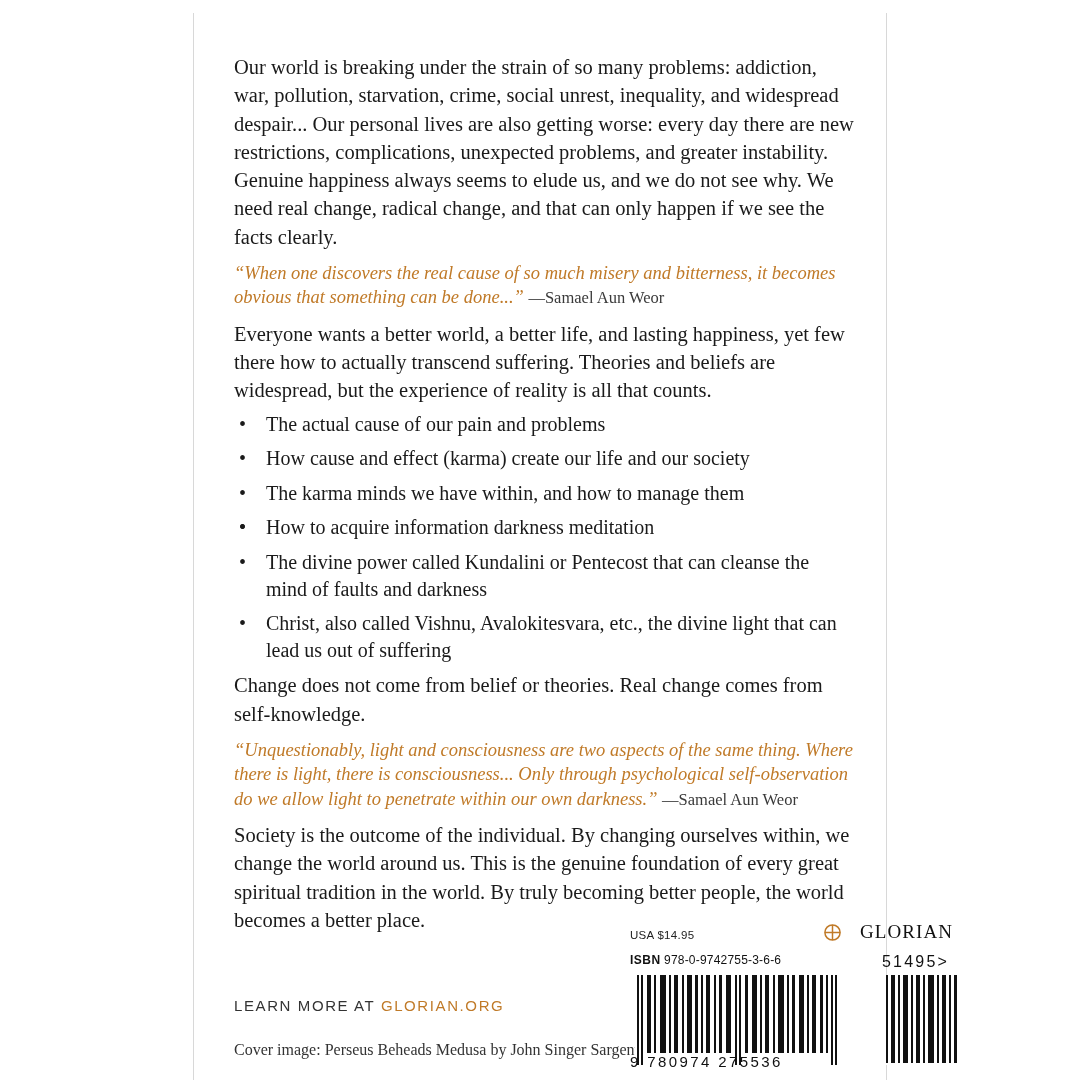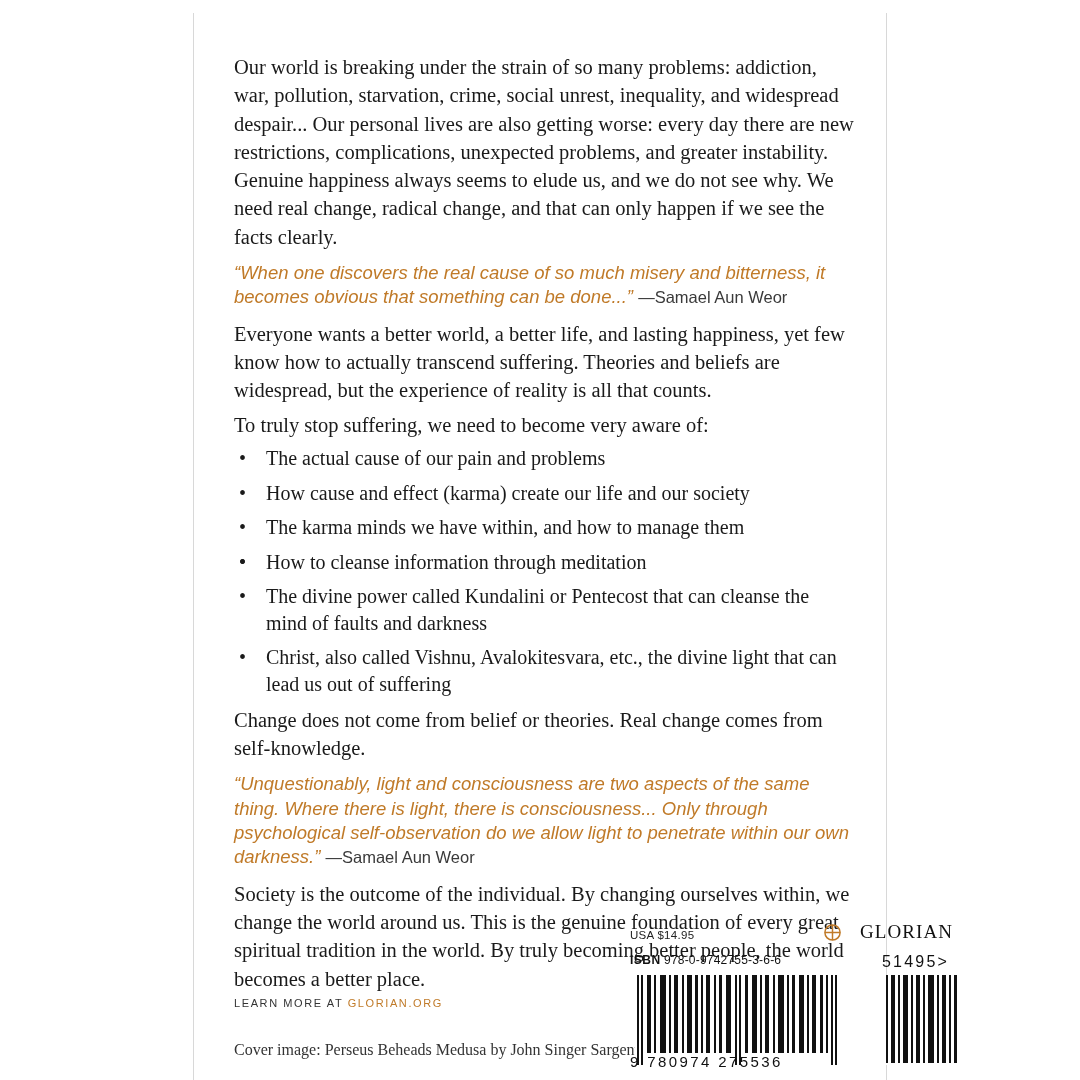--- a/index.html
+++ b/index.html
@@ -37,21 +37,21 @@
     line-height: 1.38;
     color: #1a1a1a;
     font-family: "Liberation Serif", serif;
   }
   .quote {
     margin: 10px 0 10px 0;
     font-size: 18.5px;
     line-height: 1.32;
     color: #c07a28;
     font-style: italic;
-    font-family: Liberation Sans, sans-serif;
+    font-family: Liberation Serif, serif;
   }
   .quote .attrib {
     font-style: normal;
     color: #3a3a3a;
     font-size: 16.5px;
   }
   ul.bullets {
     list-style: none;
     margin: 6px 0 8px 0;
     padding: 0;
@@ -76,21 +76,21 @@
     left: 40px;
     top: 888px;
     width: 620px;
     height: 170px;
   }
   .learn-more {
     position: absolute;
     left: 0px;
     top: 96px;
     font-family: "Liberation Sans", sans-serif;
-    font-size: 11px;
+    font-size: 15px;
     letter-spacing: 1.6px;
     color: #333333;
   }
   .learn-more .site {
     color: #c07a28;
   }
   .cover-credit {
     position: absolute;
     left: 0px;
     top: 140px;
@@ -182,30 +182,29 @@
 
   <div class="content">
 
     <p class="body-para">Our world is breaking under the strain of so many problems: addiction, war, pollution, starvation, crime, social unrest, inequality, and widespread despair... Our personal lives are also getting worse: every day there are new restrictions, complications, unexpected problems, and greater instability. Genuine happiness always seems to elude us, and we do not see why. We need real change, radical change, and that can only happen if we see the facts clearly.</p>
 
     <div class="quote">
       <span>“When one discovers the real cause of so much misery and bitterness, it becomes obvious that something can be done...”</span>
       <span class="attrib">—Samael Aun Weor</span>
     </div>
 
-    <p class="body-para">Everyone wants a better world, a better life, and lasting happiness, yet few know how to actually transcend suffering. Theories and beliefs are widespread, but the experience of reality is all that counts.</p>
-
-    <p class="body-para">To truly stop suffering, we need to become very aware of:</p>
+    <p class="body-para">Everyone wants a better world, a better life, and lasting happiness, yet few there how to actually transcend suffering. Theories and beliefs are widespread, but the experience of reality is all that counts.</p>
+
 
     <ul class="bullets">
       <li><span class="dot">•</span><span>The actual cause of our pain and problems</span></li>
       <li><span class="dot">•</span><span>How cause and effect (karma) create our life and our society</span></li>
       <li><span class="dot">•</span><span>The karma minds we have within, and how to manage them</span></li>
       <li><span class="dot">•</span></li>
-      <li><span class="dot">•</span><span>How to cleanse information through meditation</span></li>
+      <li><span class="dot">•</span><span>How to acquire information darkness meditation</span></li>
       <li><span class="dot">•</span><span>The divine power called Kundalini or Pentecost that can cleanse the mind of faults and darkness</span></li>
       <li><span class="dot">•</span><span>Christ, also called Vishnu, Avalokitesvara, etc., the divine light that can lead us out of suffering</span></li>
     </ul>
 
     <p class="body-para">Change does not come from belief or theories. Real change comes from self-knowledge.</p>
 
     <div class="quote">
       <span>“Unquestionably, light and consciousness are two aspects of the same thing. Where there is light, there is consciousness... Only through psychological self-observation do we allow light to penetrate within our own darkness.”</span>
       <span class="attrib">—Samael Aun Weor</span>
     </div>

